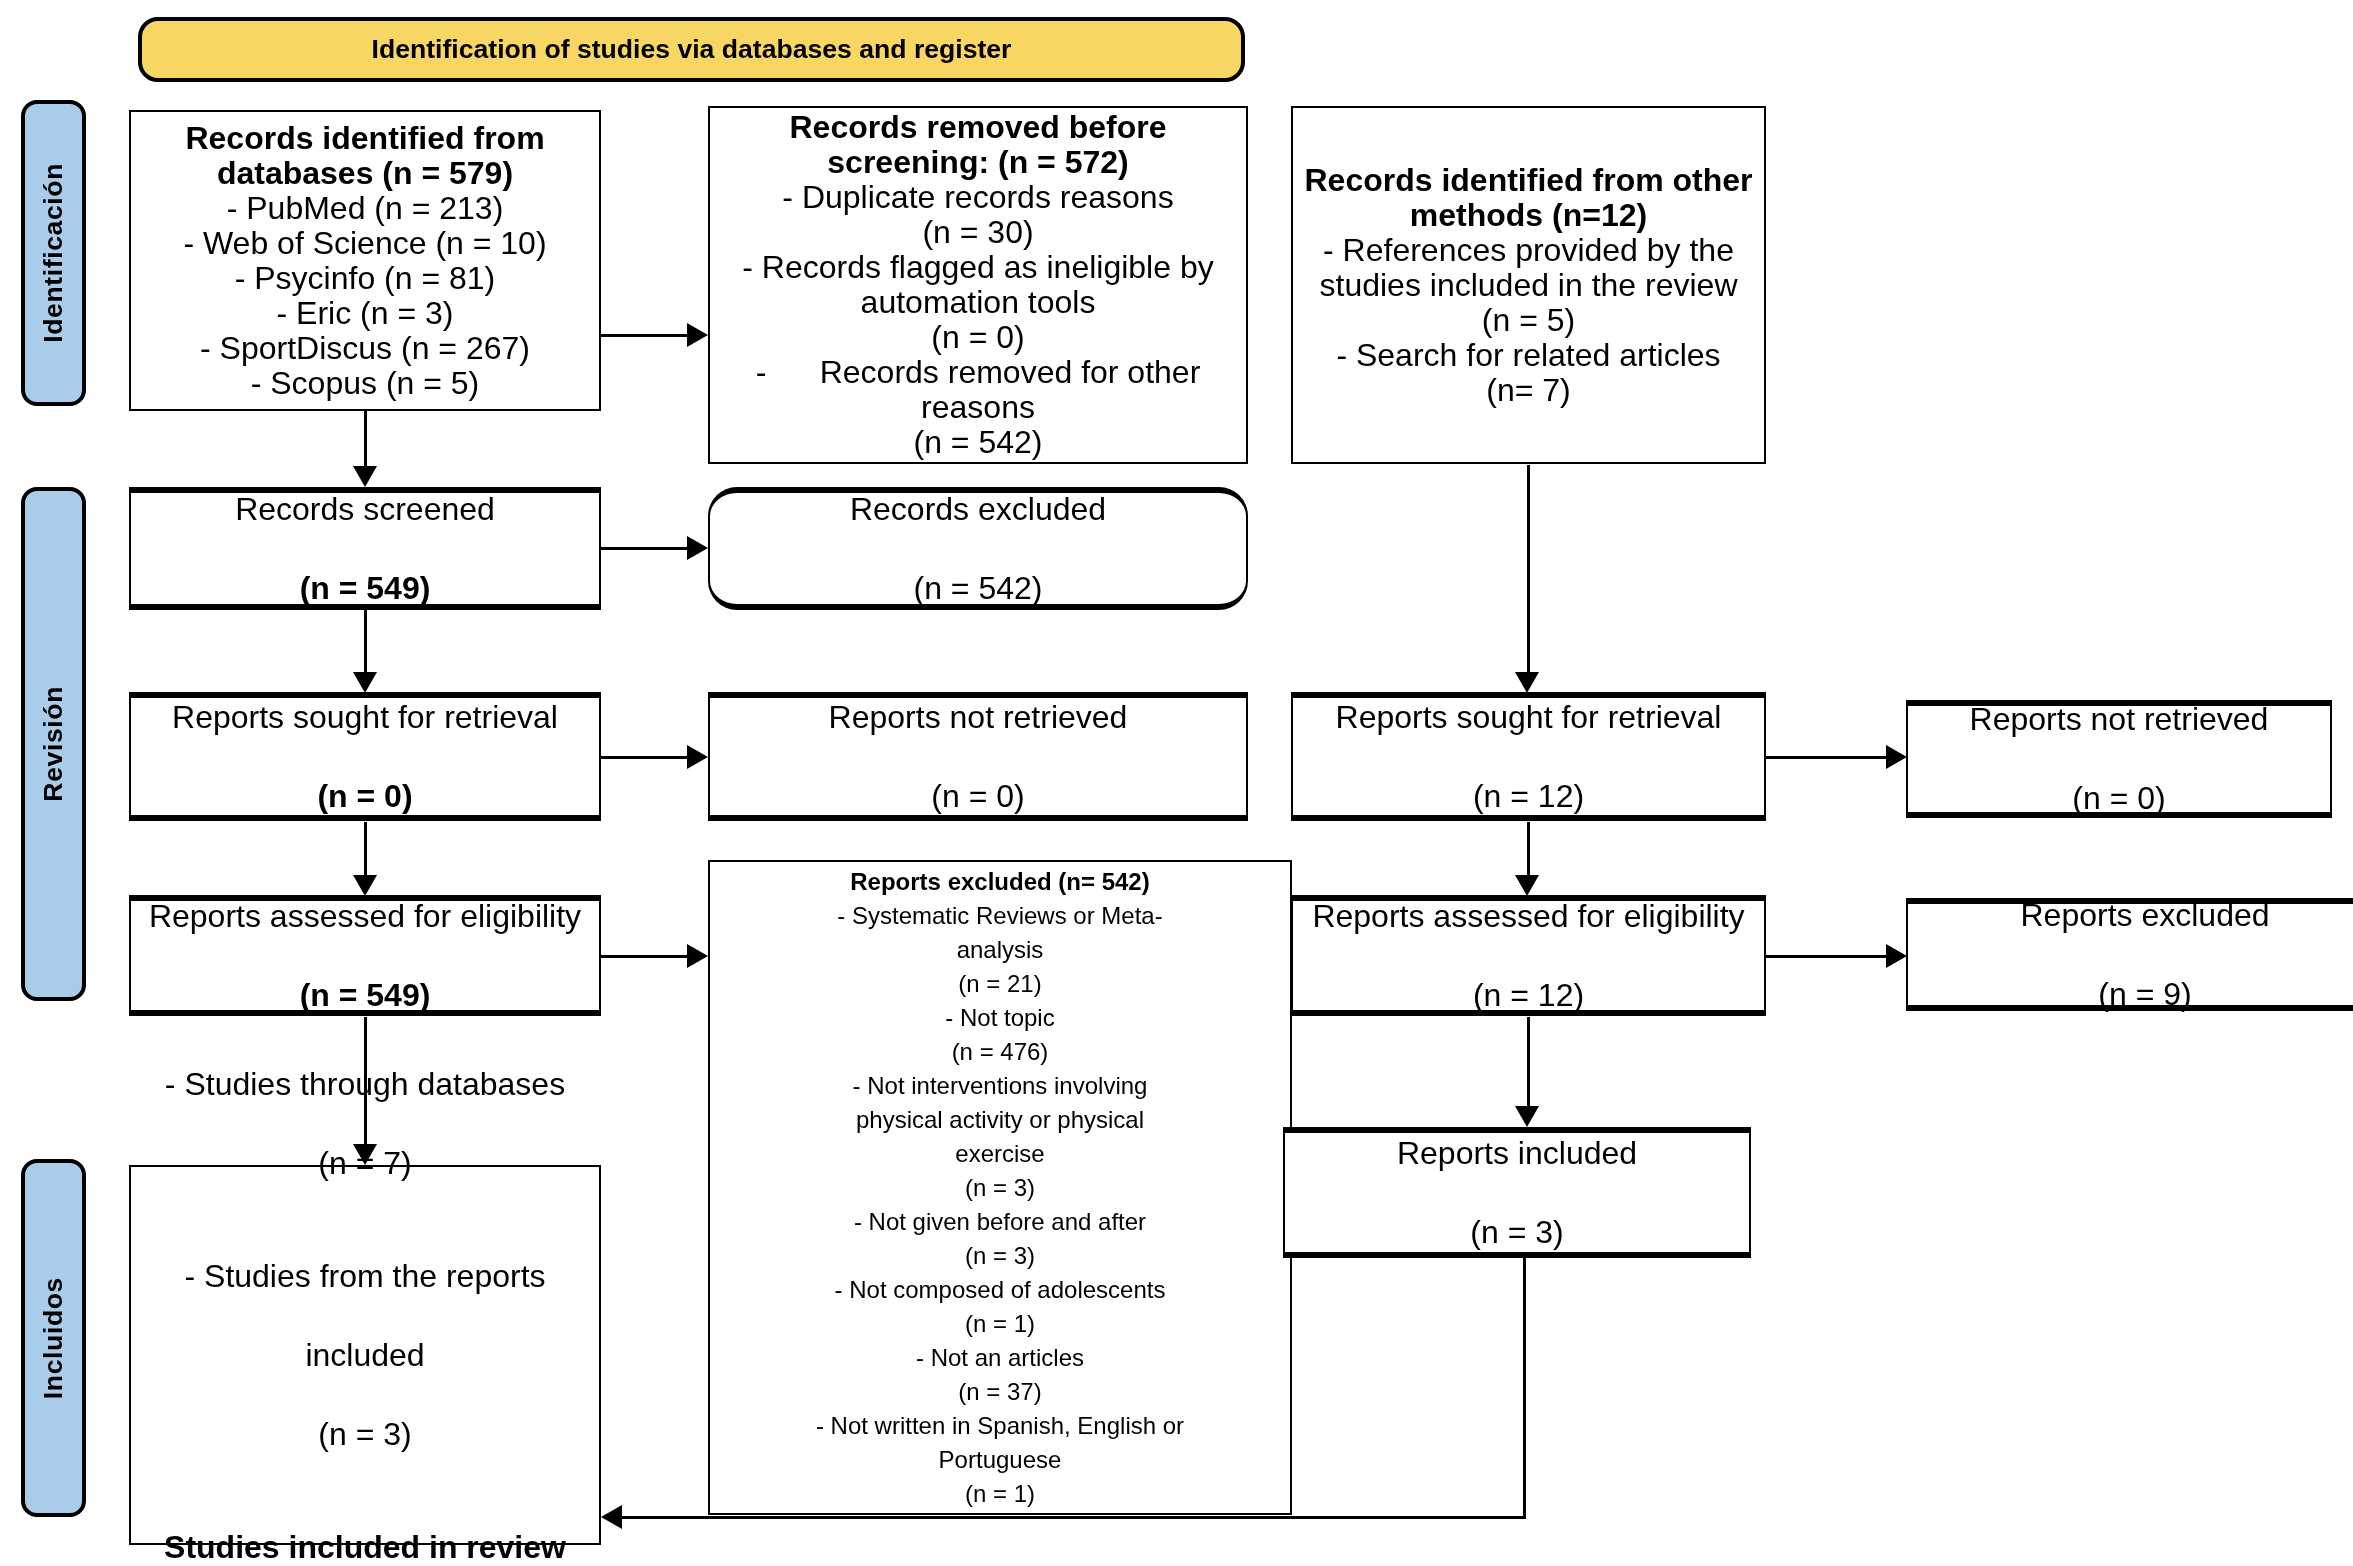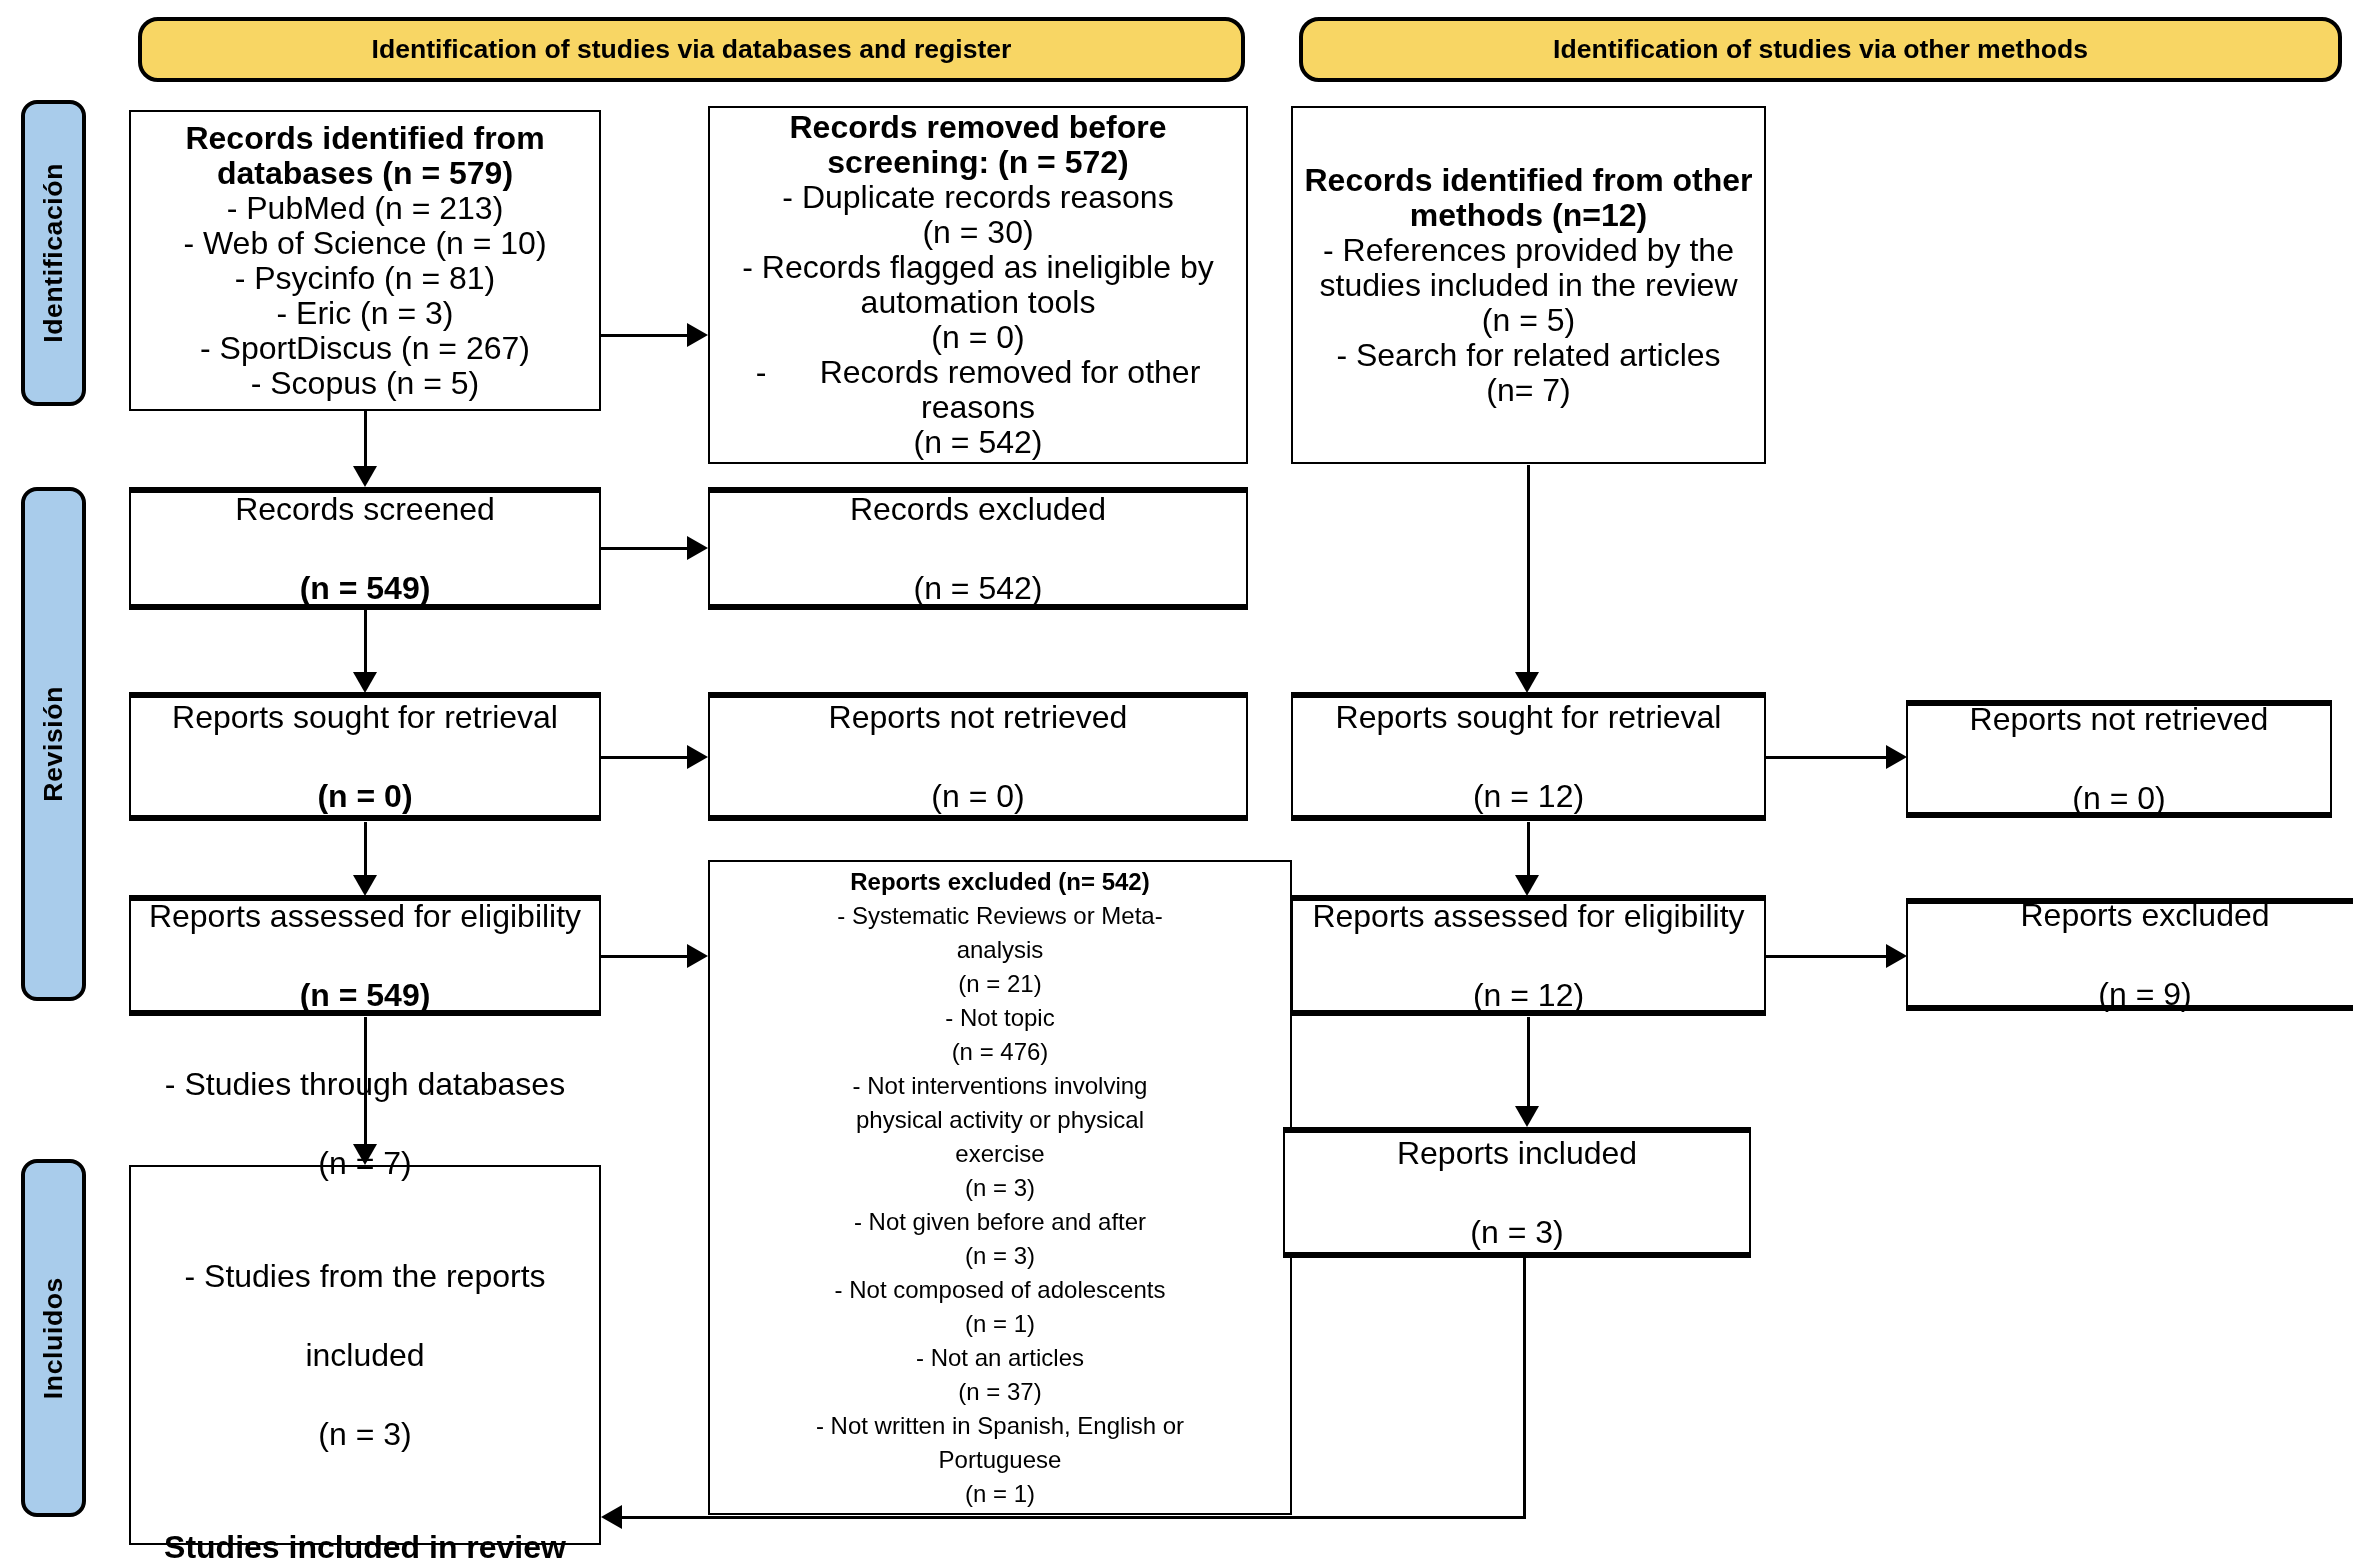--- a/index.html
+++ b/index.html
@@ -34,23 +34,20 @@
       border-top:12.7px solid transparent;border-bottom:12.7px solid transparent;border-right:21px solid #000;}
 </style>
 </head>
 <body>
 
 <div class="stage">
 
   <div class="hdr" style="left:138px;top:17.3px;width:1107px;height:65px;">
     <span>Identification of studies via databases and register</span>
   </div>
-  <div class="hdr" style="left:1299px;top:17.3px;width:1043px;height:65px;">
-    <span>Identification of studies via other methods</span>
-  </div>
 
   <div class="side" style="left:21px;top:100px;width:65px;height:306px;">
     <span class="vtxt">Identificación</span>
   </div>
   <div class="side" style="left:21px;top:487px;width:65px;height:514px;">
     <span class="vtxt">Revisión</span>
   </div>
   <div class="side" style="left:21px;top:1159px;width:65px;height:358px;">
     <span class="vtxt">Incluidos</span>
   </div>
@@ -97,21 +94,21 @@
     <div>- Duplicate records reasons</div>
     <div>(n = 30)</div>
     <div>- Records flagged as ineligible by</div>
     <div>automation tools</div>
     <div>(n = 0)</div>
     <div>-&nbsp;&nbsp;&nbsp;&nbsp;&nbsp;&nbsp;Records removed for other</div>
     <div>reasons</div>
     <div>(n = 542)</div>
   </div>
 
-  <div class="box hthick" style="left:708px;top:487px;width:540px;height:123px;">
+  <div class="box hthick" style="left:708px;top:487px;width:540px;height:123px;border-radius:29px;">
     <div>Records excluded</div>
     <div>(n = 542)</div>
   </div>
 
   <div class="box hthick" style="left:708px;top:692px;width:540px;height:129px;">
     <div>Reports not retrieved</div>
     <div>(n = 0)</div>
   </div>
 
   <div class="box dense" style="left:708px;top:860px;width:584px;height:655px;">

